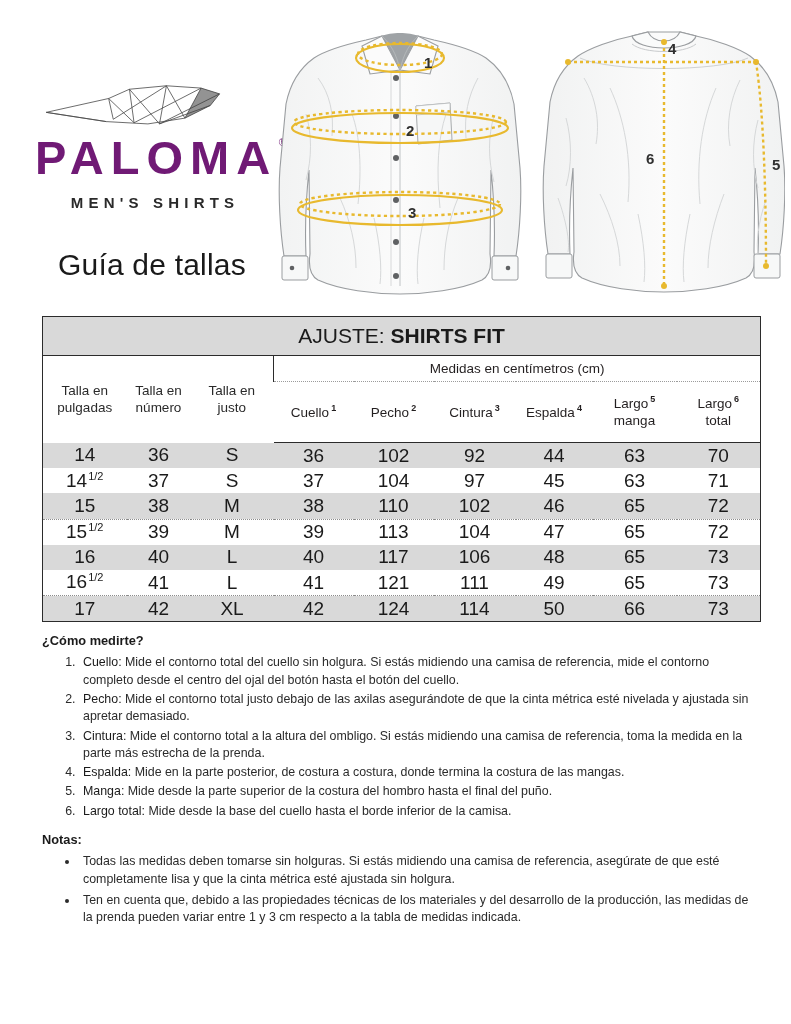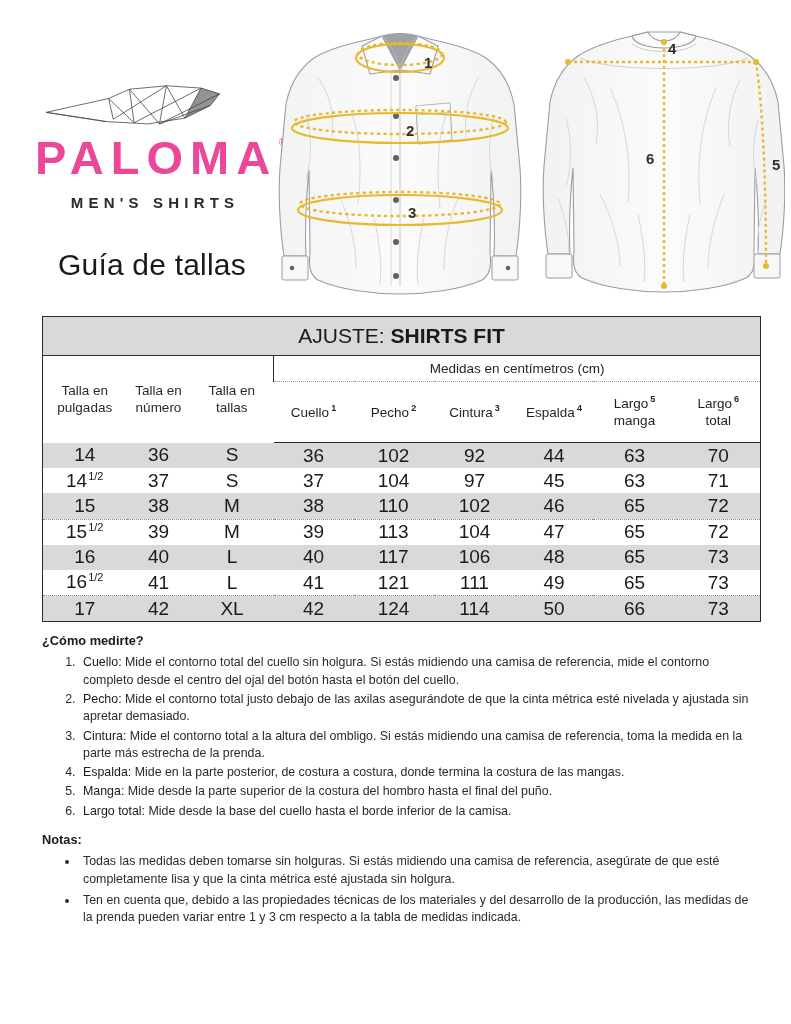--- a/index.html
+++ b/index.html
@@ -40,21 +40,21 @@
   #brand-wordmark {
     font-family: "Liberation Sans", sans-serif;
     font-weight: bold;
     font-size: 47px;
     letter-spacing: 7px;
     line-height: 1;
     margin-top: 2px;
     padding-left: 7px;
     position: relative;
     display: inline-block;
-    color: #ec4899;
+    color: #701a75;
   }
   #brand-reg {
     position: absolute;
     right: -9px;
     top: 4px;
     font-size: 10px;
     font-weight: normal;
     letter-spacing: 0;
   }
   #brand-tagline {
@@ -361,21 +361,21 @@
         <td rowspan="2" class="hdr-sizecol">
           <div>Talla en</div>
           <div>pulgadas</div>
         </td>
         <td rowspan="2" class="hdr-sizecol sep-dot">
           <div>Talla en</div>
           <div>número</div>
         </td>
         <td rowspan="2" class="hdr-sizecol sep-solid">
           <div>Talla en</div>
-          <div>tallas</div>
+          <div>justo</div>
         </td>
         <td id="measures-group-cell" colspan="6">Medidas en centímetros (cm)</td>
       </tr>
       <tr id="header-row-2">
         <td class="hdr-measure sep-solid">
           <div><span>Cuello</span><sup>1</sup></div>
         </td>
         <td class="hdr-measure sep-dot">
           <div><span>Pecho</span><sup>2</sup></div>
         </td>

